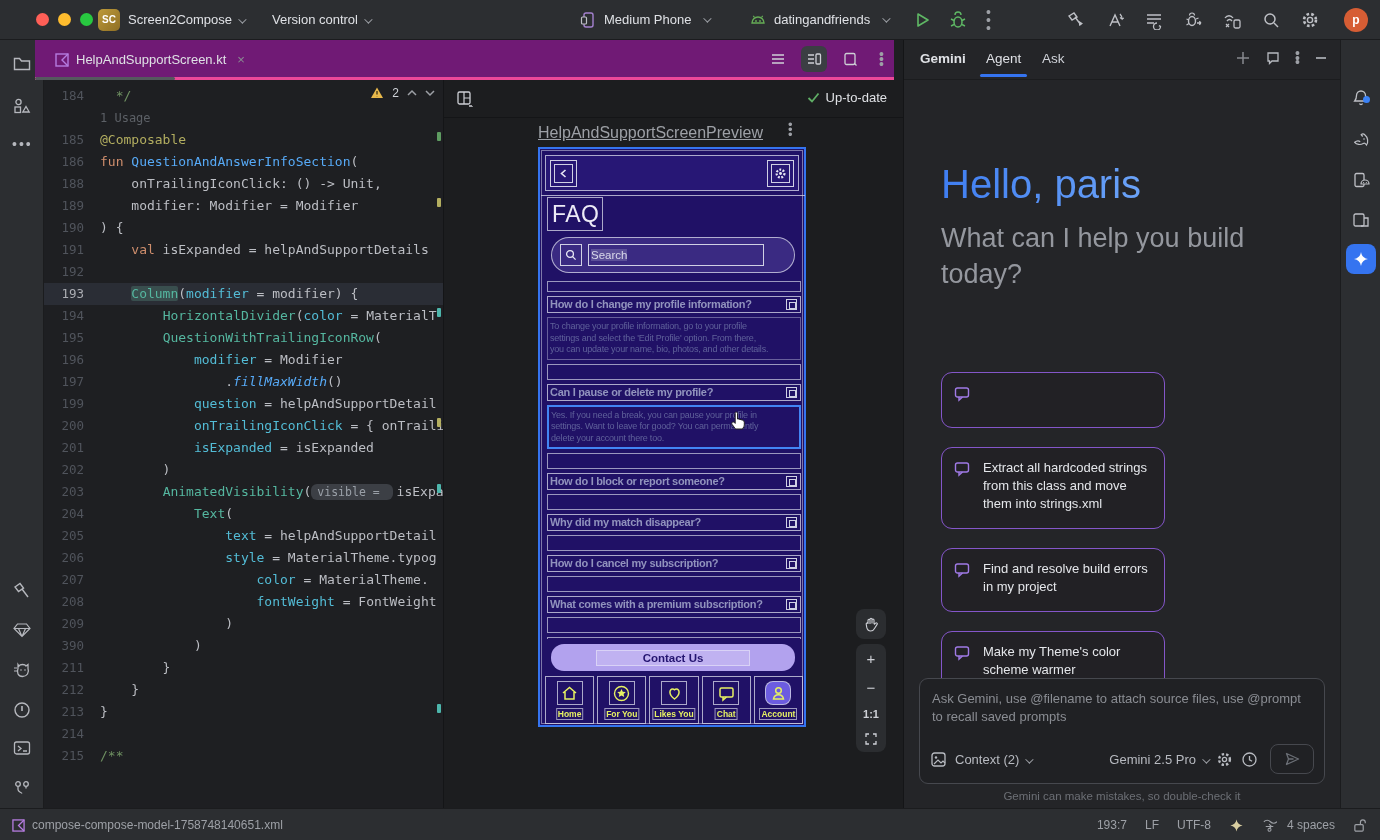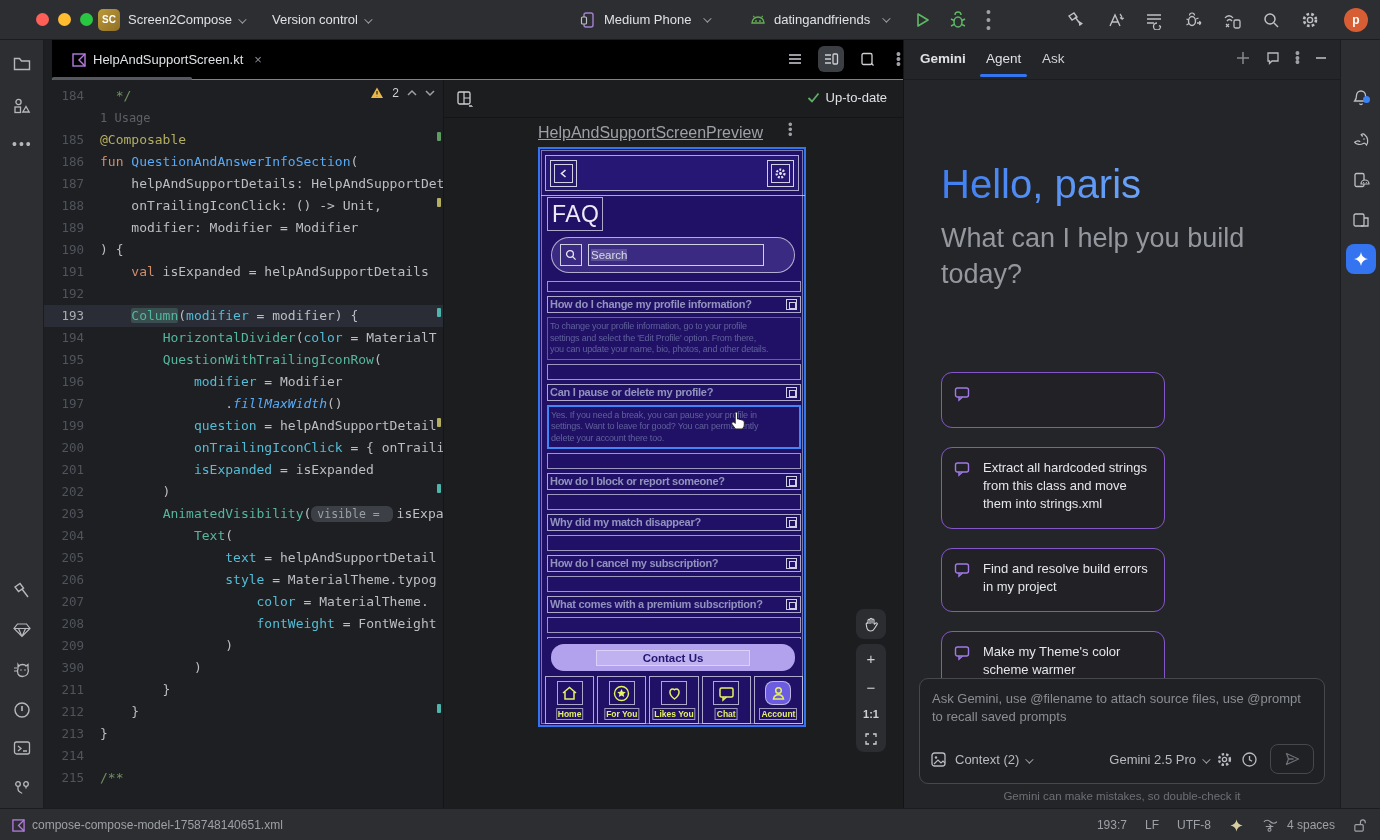--- a/index.html
+++ b/index.html
@@ -22,22 +22,22 @@
   #tb-right { position:absolute; right:60px; top:0; height:40px; display:flex; align-items:center; gap:19px; }
   #avatar { position:absolute; right:12px; top:8px; width:24px; height:24px; border-radius:50%;
     background:#d65d34; color:#fff; font-size:12px; font-weight:bold; text-align:center; line-height:24px; }
 
   
   #leftstrip { position:absolute; left:0; top:40px; width:44px; height:768px; background:#2c2e31;
     border-right:1px solid #1b1c1e; }
   .strip-ic { position:absolute; left:12px; width:20px; height:20px; opacity:.85; }
 
   
-  #tabstrip { position:absolute; left:52px; top:40px; width:859px; height:40px; background:#000000;
-    border-bottom:1px solid #ec4899; }
+  #tabstrip { position:absolute; left:35px; top:40px; width:859px; height:40px; background:#701a75;
+    border-bottom:3px solid #ec4899; }
   #tab1 { position:absolute; left:10px; top:0; height:39px; display:flex; align-items:center; gap:7px; padding:0 10px; }
   #tab1 .fname { color:#dfe1e5; font-size:13px; }
   #tab-close { color:#8a8d93; font-size:13px; margin-left:4px; }
   #tabthumb { position:absolute; left:0; top:37px; width:140px; height:3px; background:#55585e; border-radius:2px; }
   #mode-icons { position:absolute; right:10px; top:6px; display:flex; align-items:center; gap:10px; }
   .mbox { width:26px; height:26px; border-radius:6px; display:flex; align-items:center; justify-content:center; }
   .mbox.active { background:#3b3e43; }
 
   
   #codepane { position:absolute; left:44px; top:80px; width:399px; height:728px; background:#1e1f22; overflow:hidden; }
@@ -314,21 +314,20 @@
     <div class="kebab" style="line-height:5px;padding-left:6px">•<br>•<br>•</div>
   </div>
 </div>
 
 <div id="codepane">
   <div id="code-lines" style="padding-top:5px">
       <div class="crow"><span class="gut">184</span><span class="cmt">  */</span></div>
       <div class="crow"><span class="gut"></span><span class="ghost">1 Usage</span></div>
       <div class="crow"><span class="gut">185</span><span class="ann">@Composable</span></div>
       <div class="crow"><span class="gut">186</span><span class="kw">fun </span><span class="fn">QuestionAndAnswerInfoSection</span><span class="txt">(</span></div>
-      <div class="crow"><span class="gut">187</span><span class="txt">    helpAndSupportDetails: HelpAndSupportDet</span></div>
       <div class="crow"><span class="gut">188</span><span class="txt">    onTrailingIconClick: () -&gt; Unit,</span></div>
       <div class="crow"><span class="gut">189</span><span class="txt">    modifier: Modifier = Modifier</span></div>
       <div class="crow"><span class="gut">190</span><span class="txt">) {</span></div>
       <div class="crow"><span class="gut">191</span><span class="txt">    </span><span class="kw">val</span><span class="txt"> isExpanded = helpAndSupportDetails</span></div>
       <div class="crow"><span class="gut">192</span></div>
       <div class="crow cur"><span class="gut">193</span><span class="txt">    </span><span class="call selword">Column</span><span class="txt">(</span><span class="named">modifier</span><span class="txt"> = modifier) {</span></div>
       <div class="crow"><span class="gut">194</span><span class="txt">        </span><span class="call">HorizontalDivider</span><span class="txt">(</span><span class="named">color</span><span class="txt"> = MaterialT</span></div>
       <div class="crow"><span class="gut">195</span><span class="txt">        </span><span class="call">QuestionWithTrailingIconRow</span><span class="txt">(</span></div>
       <div class="crow"><span class="gut">196</span><span class="txt">            </span><span class="named">modifier</span><span class="txt"> = Modifier</span></div>
       <div class="crow"><span class="gut">197</span><span class="txt">                .</span><span class="ext">fillMaxWidth</span><span class="txt">()</span></div>

